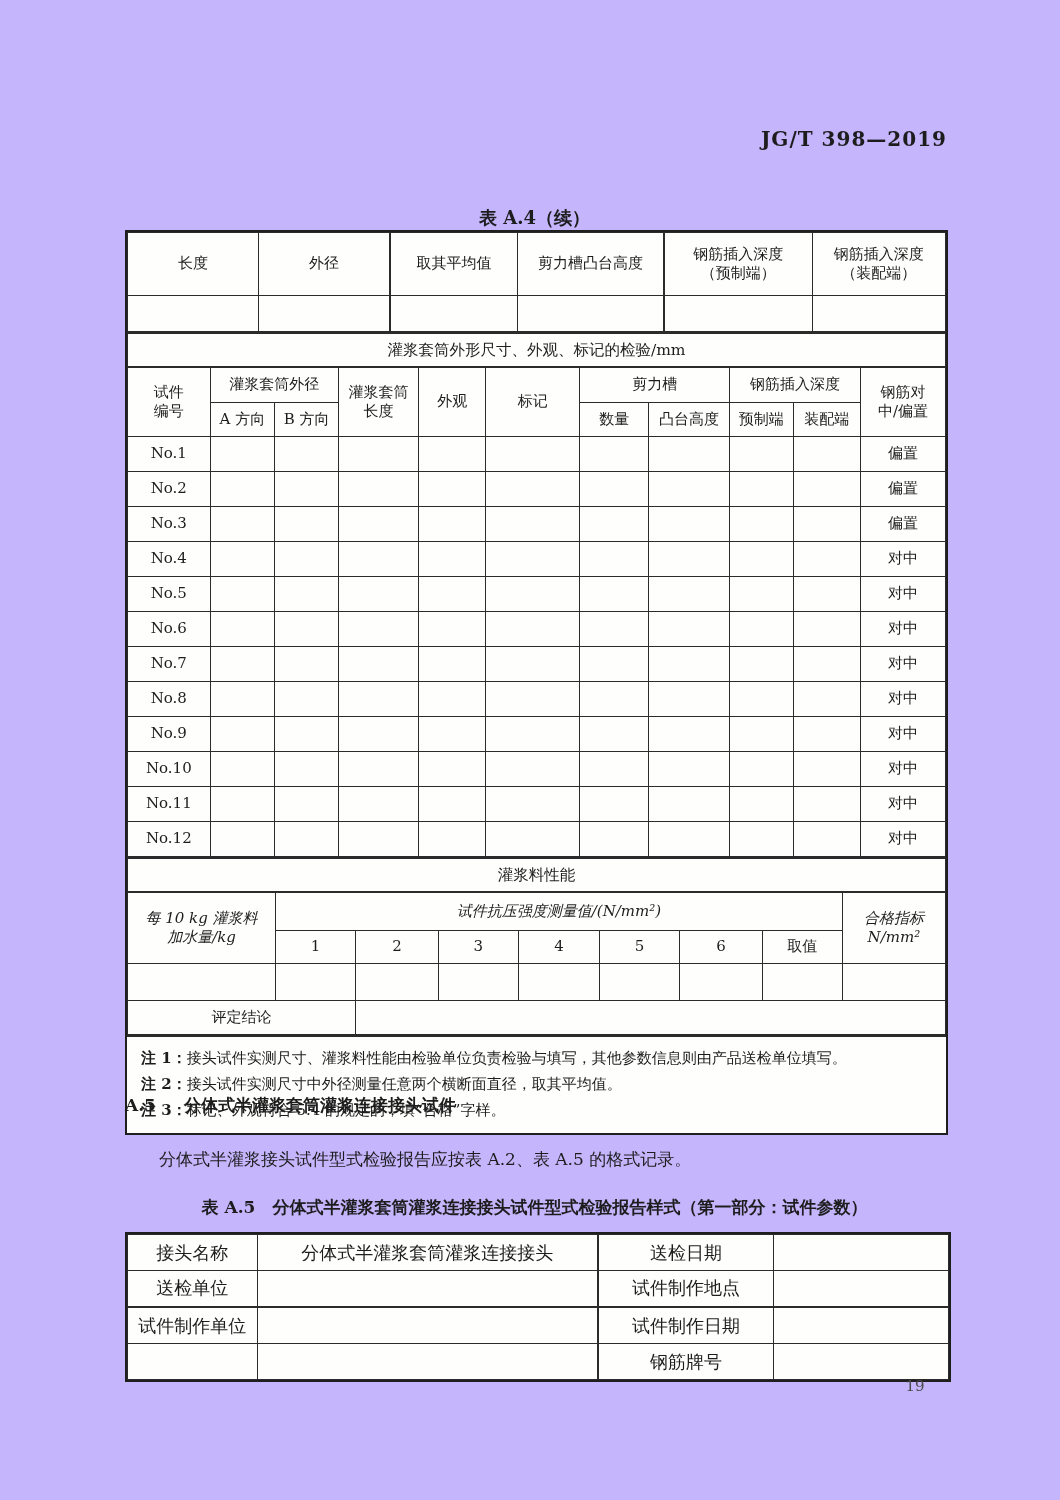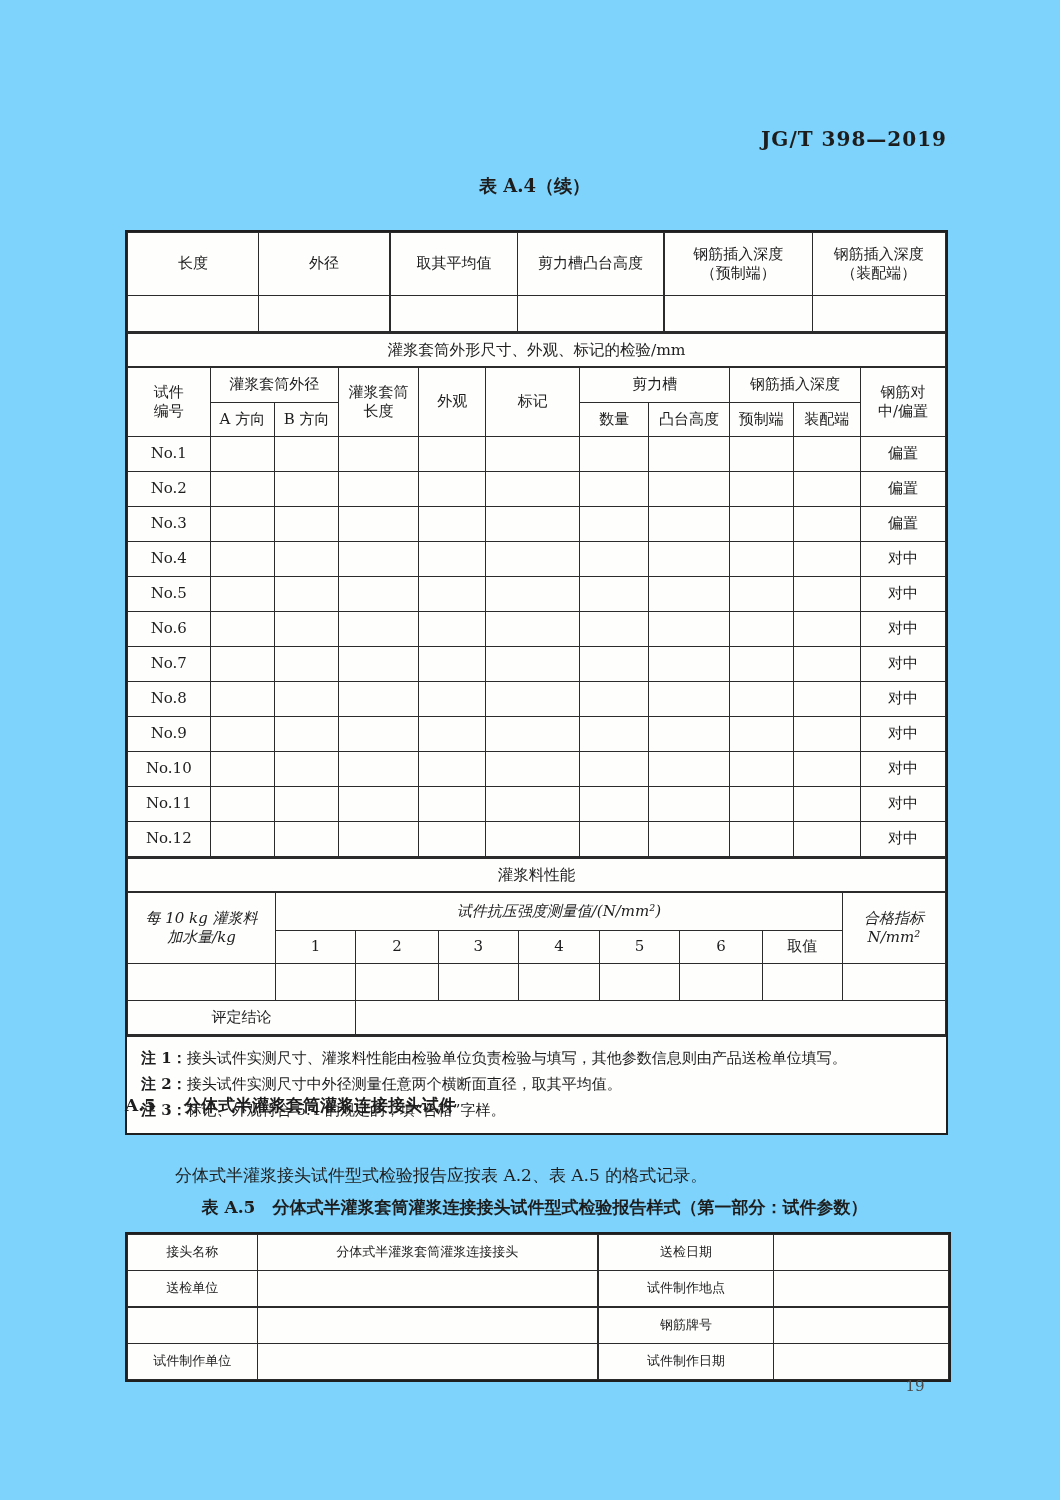--- a/index.html
+++ b/index.html
@@ -4,31 +4,31 @@
 <style>
   html,body{margin:0;padding:0;}
   body{
     width:1060px;height:1500px;
     background:#f4f4f2;
     font-family:"DejaVu Serif","Liberation Serif",serif;
     color:#1d1d1d;
   }
   .page{
     position:relative;width:1060px;height:1500px;
-    background:#7dd3fc;overflow:hidden;
+    background:#c4b5fd;overflow:hidden;
   }
   .doc-code{
     position:absolute;top:127px;right:113px;
     font-size:20px;font-weight:600;letter-spacing:1px;
   }
   .tbl-caption{
     position:absolute;left:125px;width:819px;text-align:center;
     font-weight:bold;font-size:18px;
   }
-  .cap-a4{top:174px;}
+  .cap-a4{top:206px;}
   .cap-a5{top:1196px;font-size:17px;}
   .main-table{
     position:absolute;top:230px;left:125px;width:819px;
     border:2px solid #1f1f1f;background:#fefefd;
   }
   table{border-collapse:collapse;width:100%;table-layout:fixed;}
   td{
     border:1px solid #2b2b2b;
     text-align:center;vertical-align:middle;
     font-size:15px;line-height:1.3;
@@ -59,27 +59,27 @@
     background:#fefefd;
   }
   .note-label{font-weight:bold;}
   .a5-heading{
     position:absolute;top:1094px;left:125px;width:819px;
     font-weight:bold;font-size:17px;
   }
   .a5-heading .num{margin-right:28px;}
   .a5-para{
     position:absolute;top:1148px;left:125px;width:819px;
-    font-size:17px;text-indent:2em;margin:16px;
+    font-size:17px;text-indent:2em;margin:0;
   }
   .a5-table{
     position:absolute;top:1232px;left:125px;width:822px;
     border:2px solid #1f1f1f;background:#fefefd;
   }
-  .blockD td{height:31px;font-size:13px;}
+  .blockD td{height:31px;font-size:18px;}
   .blockD td:nth-child(2){border-right-width:2px;}
   .blockD tr:nth-child(2) td{border-bottom-width:2px;font-family:Liberation Serif, serif;}
   .page-num{
     position:absolute;top:1377px;left:885px;width:60px;
     text-align:center;font-size:15px;color:#4a4a4a;
   }
 </style>
 </head>
 <body>
 
@@ -402,29 +402,29 @@
             <td>送检日期</td>
             <td></td>
           </tr>
           <tr>
             <td>送检单位</td>
             <td></td>
             <td>试件制作地点</td>
             <td></td>
           </tr>
           <tr>
+            <td>试件制作单位</td>
+            <td></td>
+            <td>试件制作日期</td>
+            <td></td>
+          </tr>
+          <tr>
             <td></td>
             <td></td>
             <td>钢筋牌号</td>
-            <td></td>
-          </tr>
-          <tr>
-            <td>试件制作单位</td>
-            <td></td>
-            <td>试件制作日期</td>
             <td></td>
           </tr>
         </tbody>
     </table>
   </div>
 
   <div class="page-num">19</div>
 </div>
 
 </body></html>

